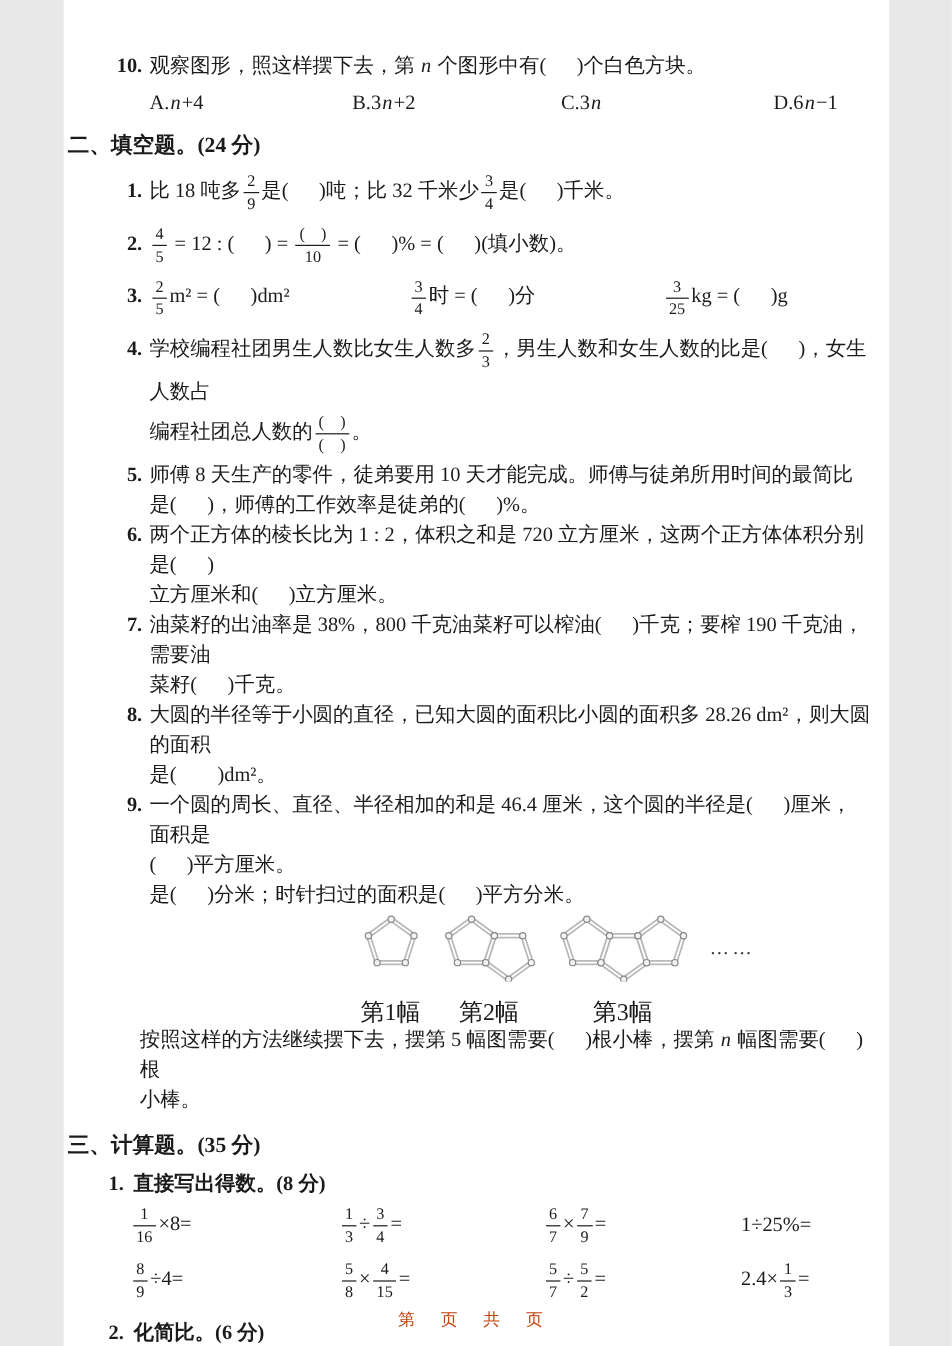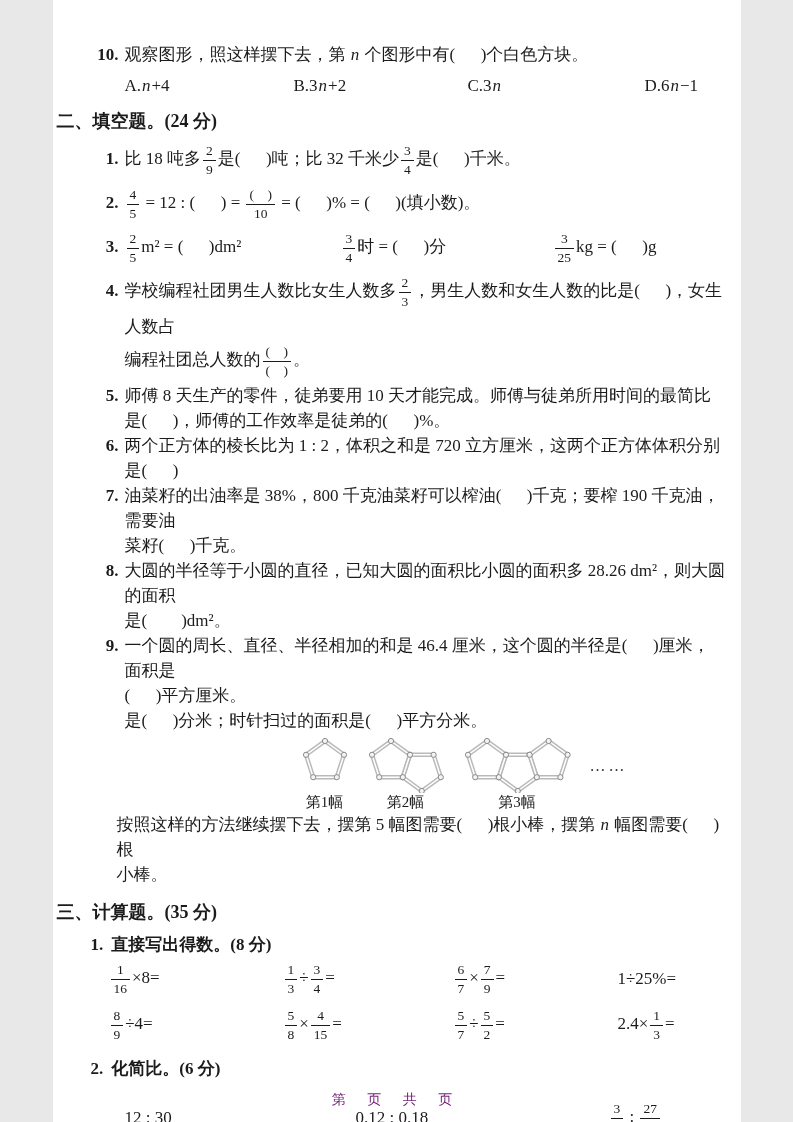--- a/index.html
+++ b/index.html
@@ -41,39 +41,39 @@
   .sec .sec-title{font-weight:bold;}
   .sec .sec-score{font-weight:600;}
   
   .cols{display:flex;}
   .col{white-space:pre-wrap;line-height:25px;}
   .col:nth-child(1){width:216px;}
   .col:nth-child(2){width:212px;}
   
   .figure-row{display:flex;align-items:flex-start;margin:4px 0 2px 248px;gap:18px;}
   .figblock{text-align:center;}
-  .figlabel{font-size:15px;margin-top:1px;line-height:16px;}
+  .figlabel{font-size:20px;margin-top:18px;line-height:16px;}
   .dots{margin-top:20px;font-size:16px;letter-spacing:3px;color:#333;}
   .follow{padding-left:64px;padding-right:14px;}
   
   .sub{margin:9px 0 0 38px;font-weight:600;}
   .sub .sub-num{font-weight:bold;padding-right:8px;}
   .calc-row{display:flex;align-items:center;padding-left:56px;min-height:46px;}
   .cell{white-space:pre-wrap;}
   .cell:nth-child(1){width:174px;}
   .cell:nth-child(2){width:170px;}
   .cell:nth-child(3){width:165px;}
   .ratio-row{display:flex;align-items:center;padding-left:60px;margin-top:16px;min-height:44px;margin-left:12px;}
   .ritem{white-space:pre-wrap;}
   .ritem:nth-child(1){width:231px;}
   .ritem:nth-child(2){width:253px;}
   
   .footer{
     position:absolute;left:0;right:0;bottom:13px;
-    text-align:center;font-size:14px;letter-spacing:9px;color:#701a75;
+    text-align:center;font-size:14px;letter-spacing:9px;color:#c2410c;
   }
   svg{display:block;margin:0 auto;}
 </style>
 </head>
 <body>
 
 <div class="sheet">
 
   <div class="q">
     <div class="qline"><span class="qnum">10.</span><span>观察图形，照这样摆下去，第 <i>n</i> 个图形中有(      )个白色方块。</span></div>
@@ -106,20 +106,21 @@
       <div class="q">
         <div class="qline"><span class="qnum">4.</span>学校编程社团男生人数比女生人数多<span class="frac"><span class="num">2</span><span class="den">3</span></span>，男生人数和女生人数的比是(      )，女生人数占</div>
         <div class="qline">编程社团总人数的<span class="frac"><span class="num">(    )</span><span class="den">(    )</span></span>。</div>
       </div>
       <div class="q">
         <div class="qline"><span class="qnum">5.</span>师傅 8 天生产的零件，徒弟要用 10 天才能完成。师傅与徒弟所用时间的最简比</div>
         <div class="qline">是(      )，师傅的工作效率是徒弟的(      )%。</div>
       </div>
       <div class="q">
         <div class="qline"><span class="qnum">6.</span>两个正方体的棱长比为 1 : 2，体积之和是 720 立方厘米，这两个正方体体积分别是(      )</div>
+        <div class="qline">立方厘米和(      )立方厘米。</div>
       </div>
       <div class="q">
         <div class="qline"><span class="qnum">7.</span>油菜籽的出油率是 38%，800 千克油菜籽可以榨油(      )千克；要榨 190 千克油，需要油</div>
         <div class="qline">菜籽(      )千克。</div>
       </div>
       <div class="q">
         <div class="qline"><span class="qnum">8.</span>大圆的半径等于小圆的直径，已知大圆的面积比小圆的面积多 28.26 dm²，则大圆的面积</div>
         <div class="qline">是(        )dm²。</div>
       </div>
       <div class="q">

